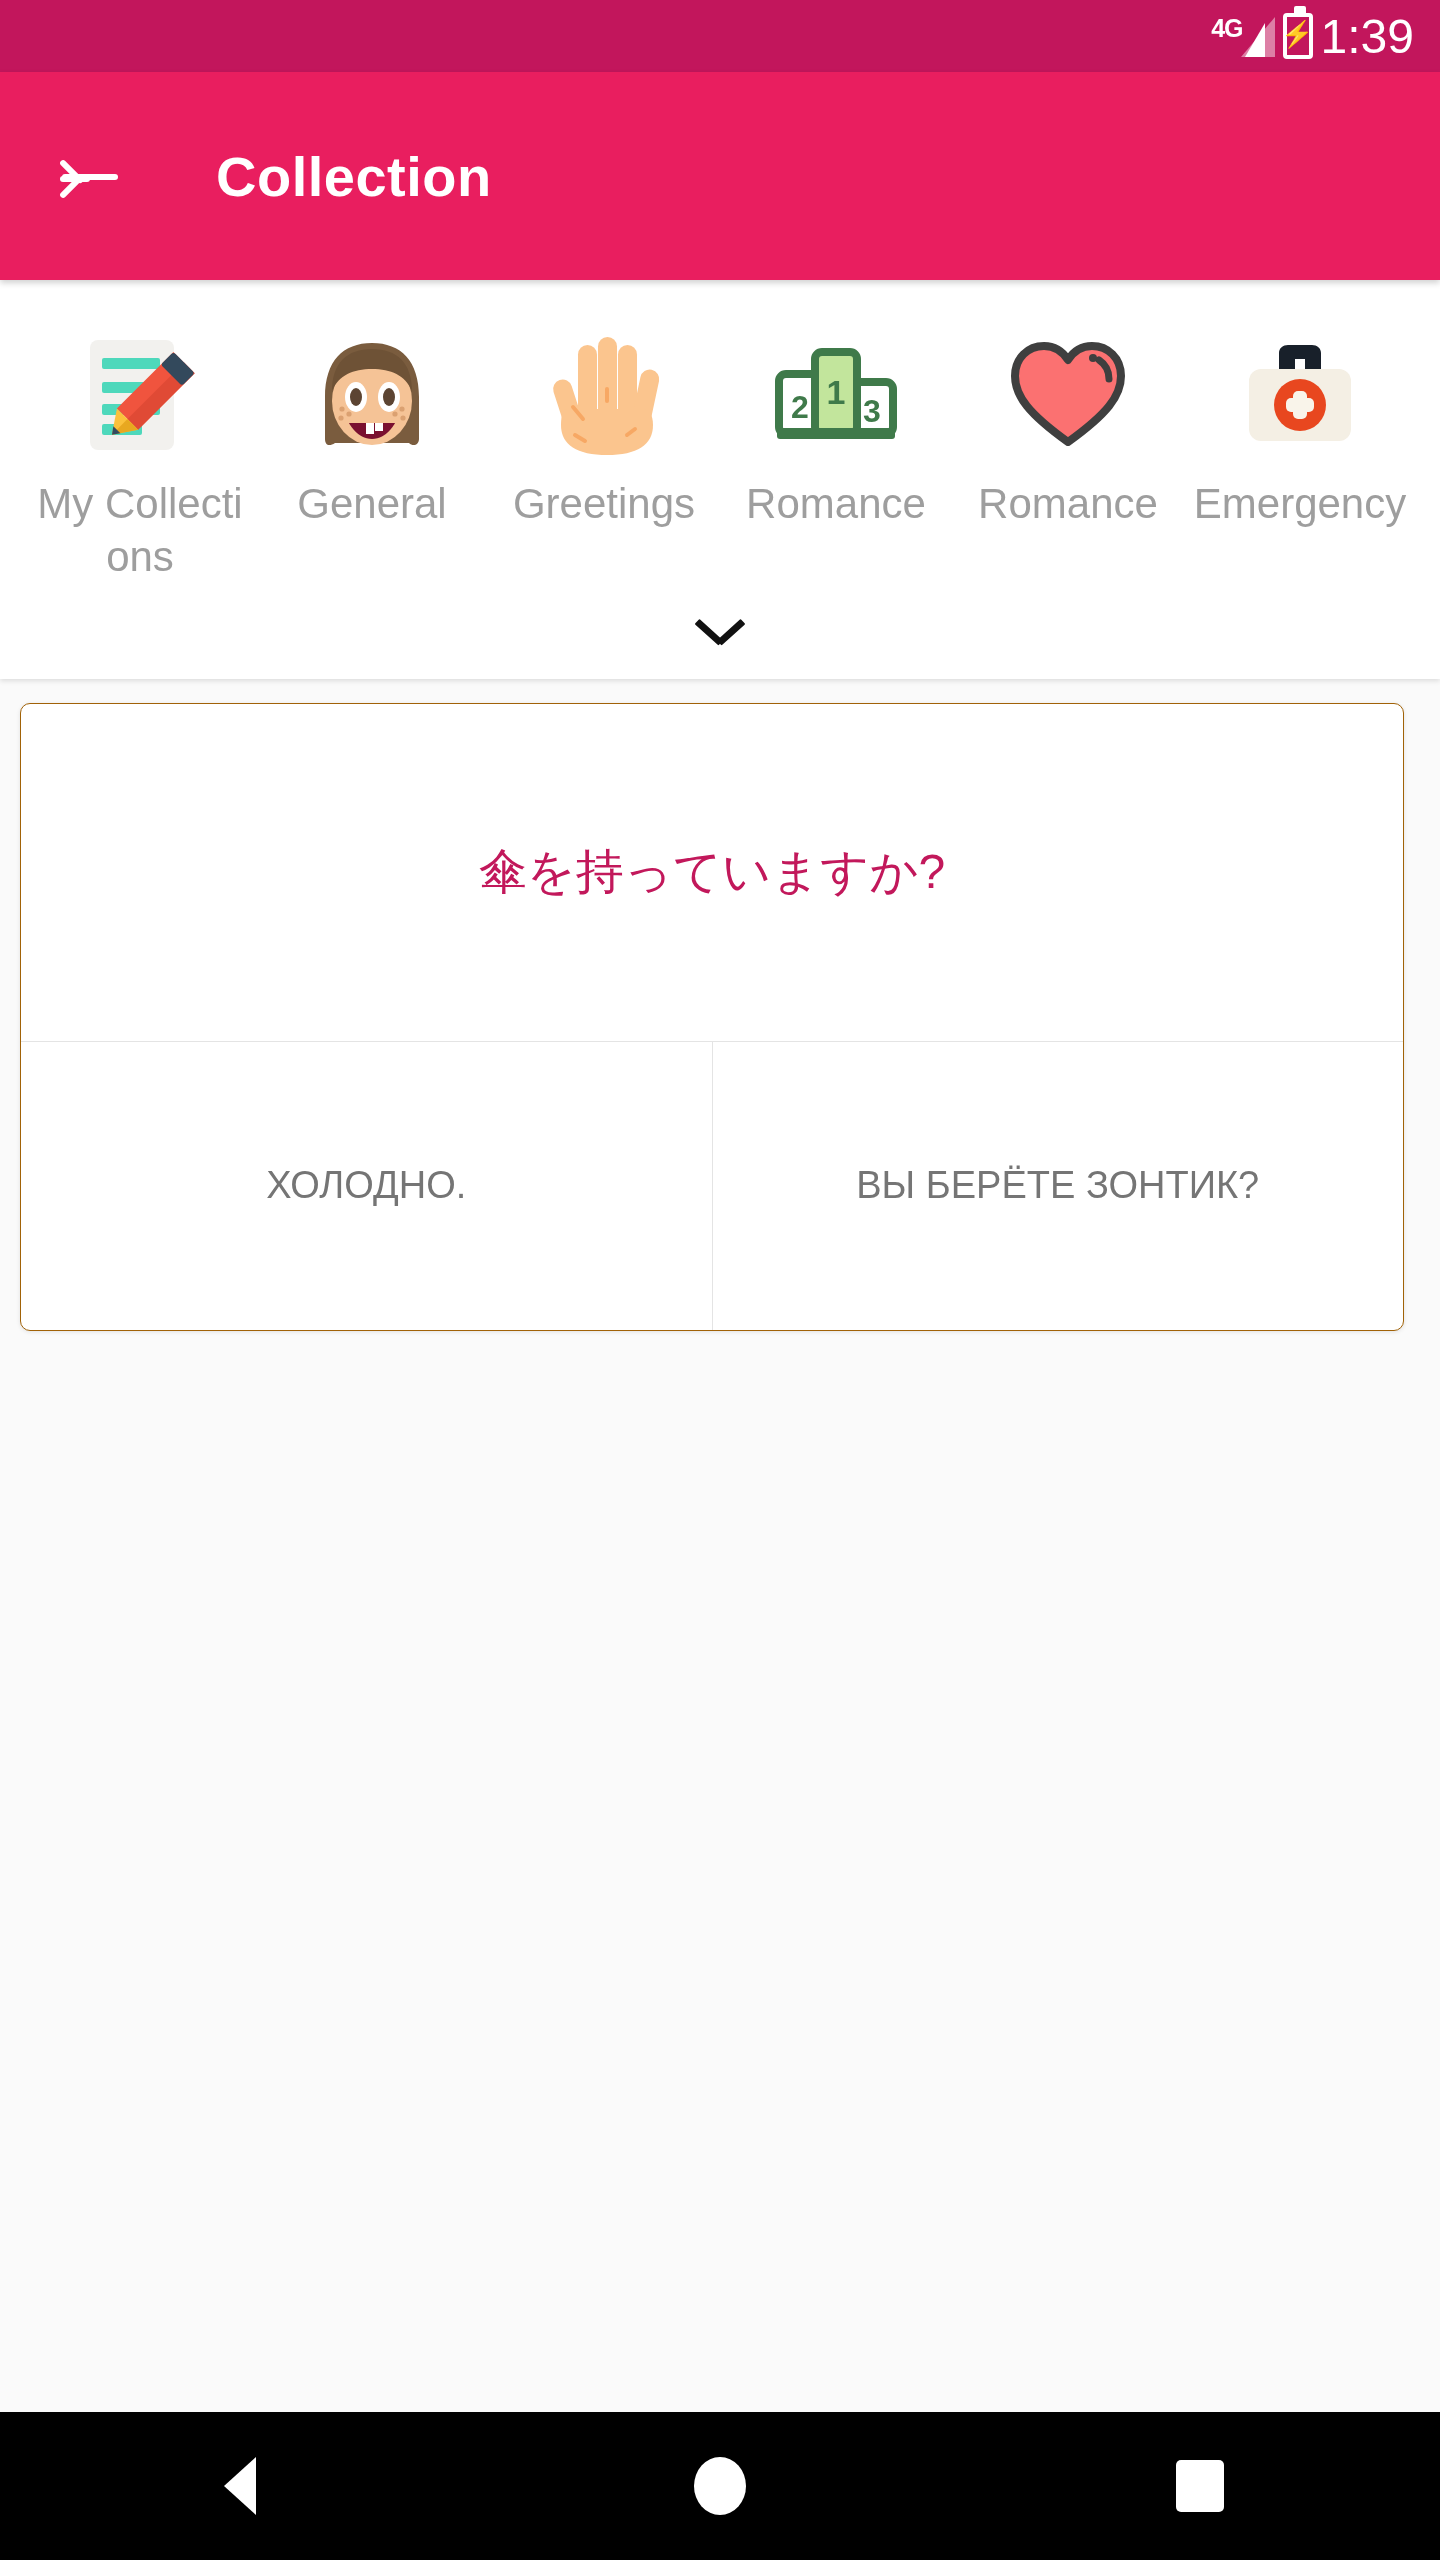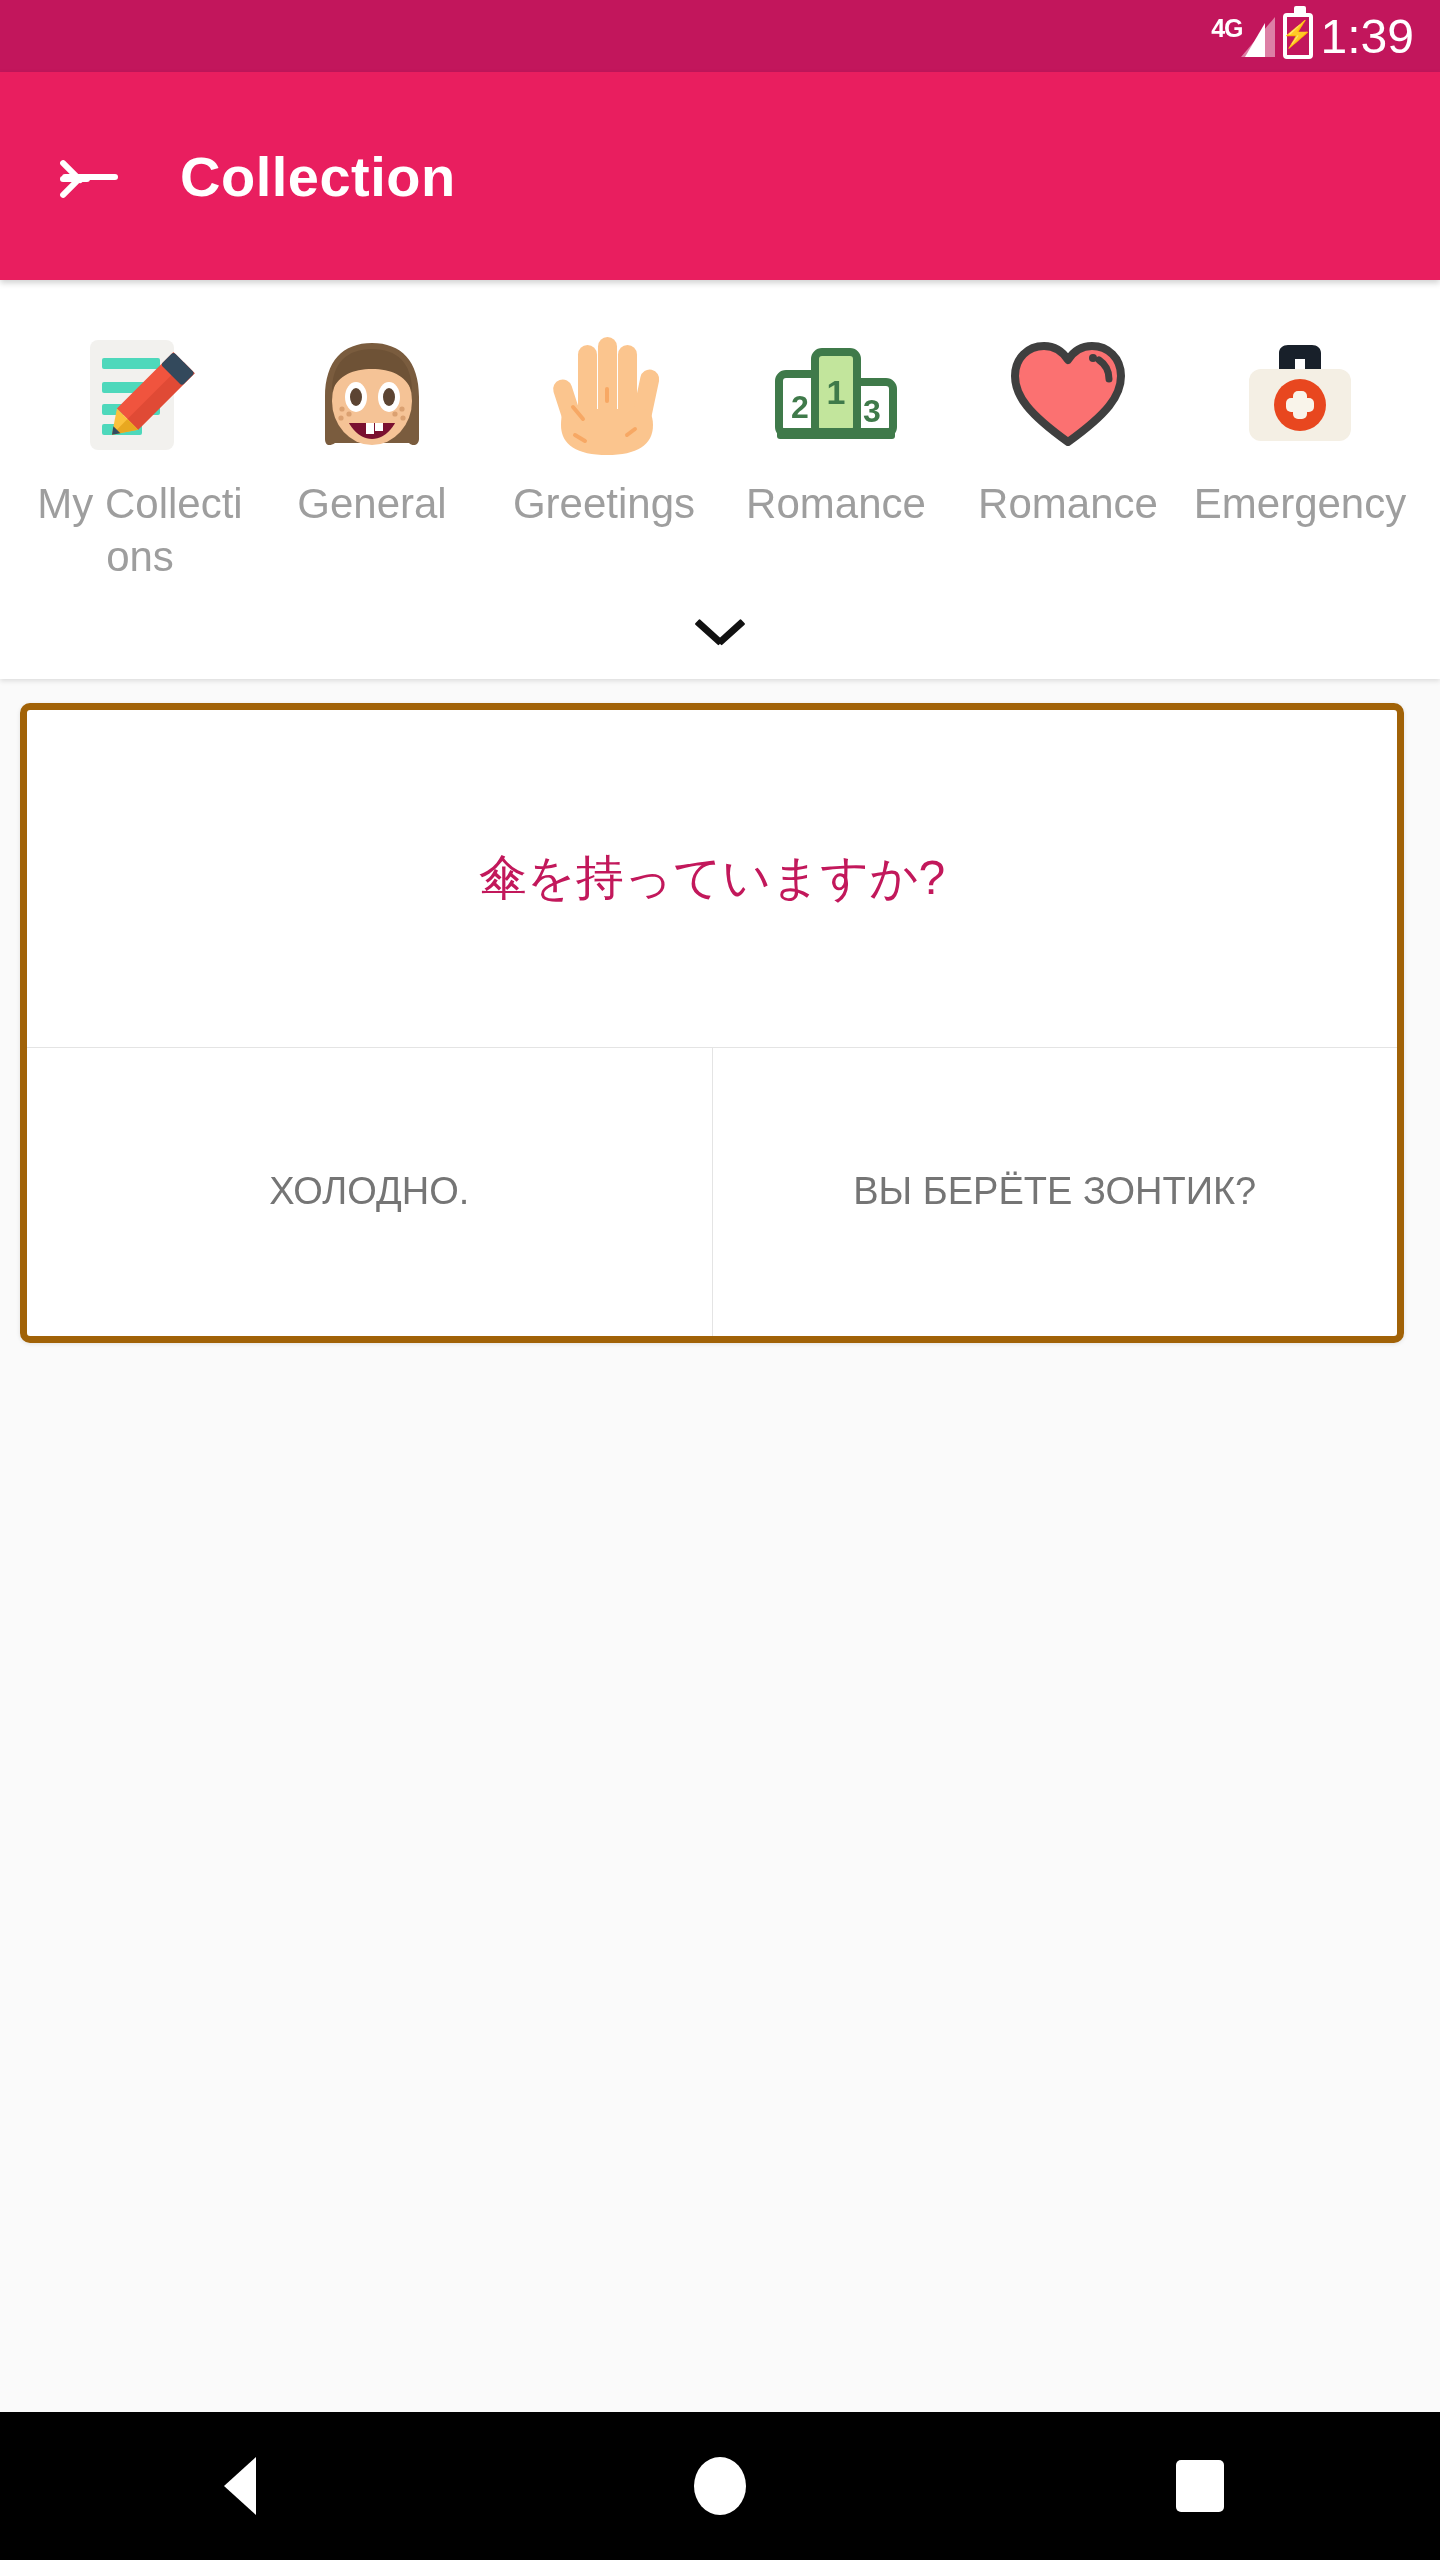--- a/index.html
+++ b/index.html
@@ -43,21 +43,21 @@
     width:12px; height:7px; background:#fff; border-radius:2px 2px 0 0;
   }
   .batt .bolt { font-size:26px; color:#fff; line-height:1; position:relative; top:-2px;}
   .clock { color:#fff; font-size:48px; font-weight:500; letter-spacing:0px; }
 
   
   .appbar {
     height:208px; width:100%;
     background:#e91e5f;
     display:flex; align-items:center;
-    padding-left:60px; gap:58px;
+    padding-left:60px; gap:94px;
     box-shadow:0 3px 6px rgba(0,0,0,.18);
     position:relative; z-index:5;
   }
   .back-arrow { width:62px; height:62px; position:relative; cursor:pointer; }
   .back-arrow:before {
     content:""; position:absolute; left:2px; top:29px;
     width:56px; height:6px; background:#fff; border-radius:3px;
   }
   .back-arrow:after {
     content:""; position:absolute; left:0px; top:31px;
@@ -105,21 +105,21 @@
   .chev span {
     position:absolute; top:0; width:32px; height:7px; background:#111; border-radius:1px;
   }
   .chev span.l { left:0; transform:rotate(42deg); transform-origin:left center; }
   .chev span.r { right:0; transform:rotate(-42deg); transform-origin:right center; }
 
   
   .card {
     margin:24px 36px 0 20px;
     background:#fff;
-    border:7px solid #a16207;
+    border:1px solid #a16207;
     border-radius:10px;
     box-shadow:0 1px 4px rgba(0,0,0,.10);
     overflow:hidden;
   }
   .card-question {
     height:338px; display:flex; align-items:center; justify-content:center;
     padding:0 40px; text-align:center;
     border-bottom:1px solid #e4e4e4;
   }
   .card-question .q {

